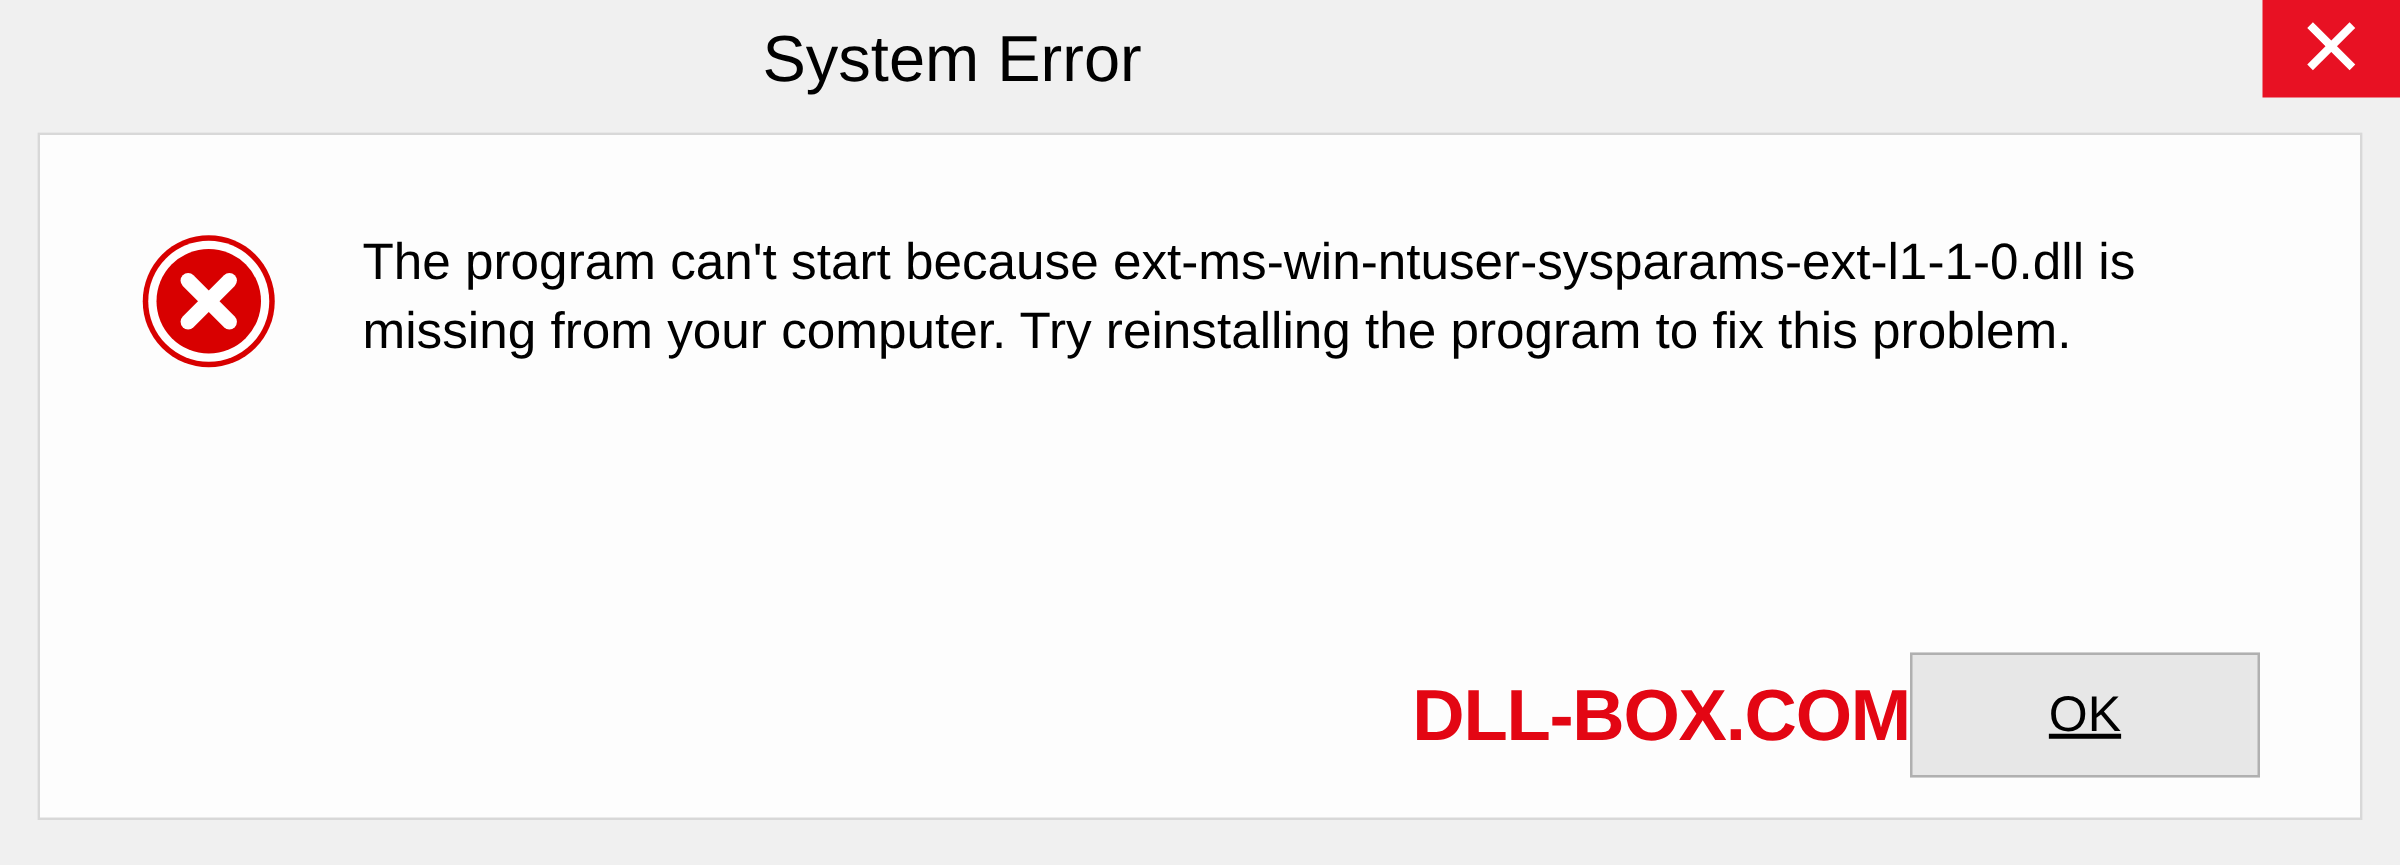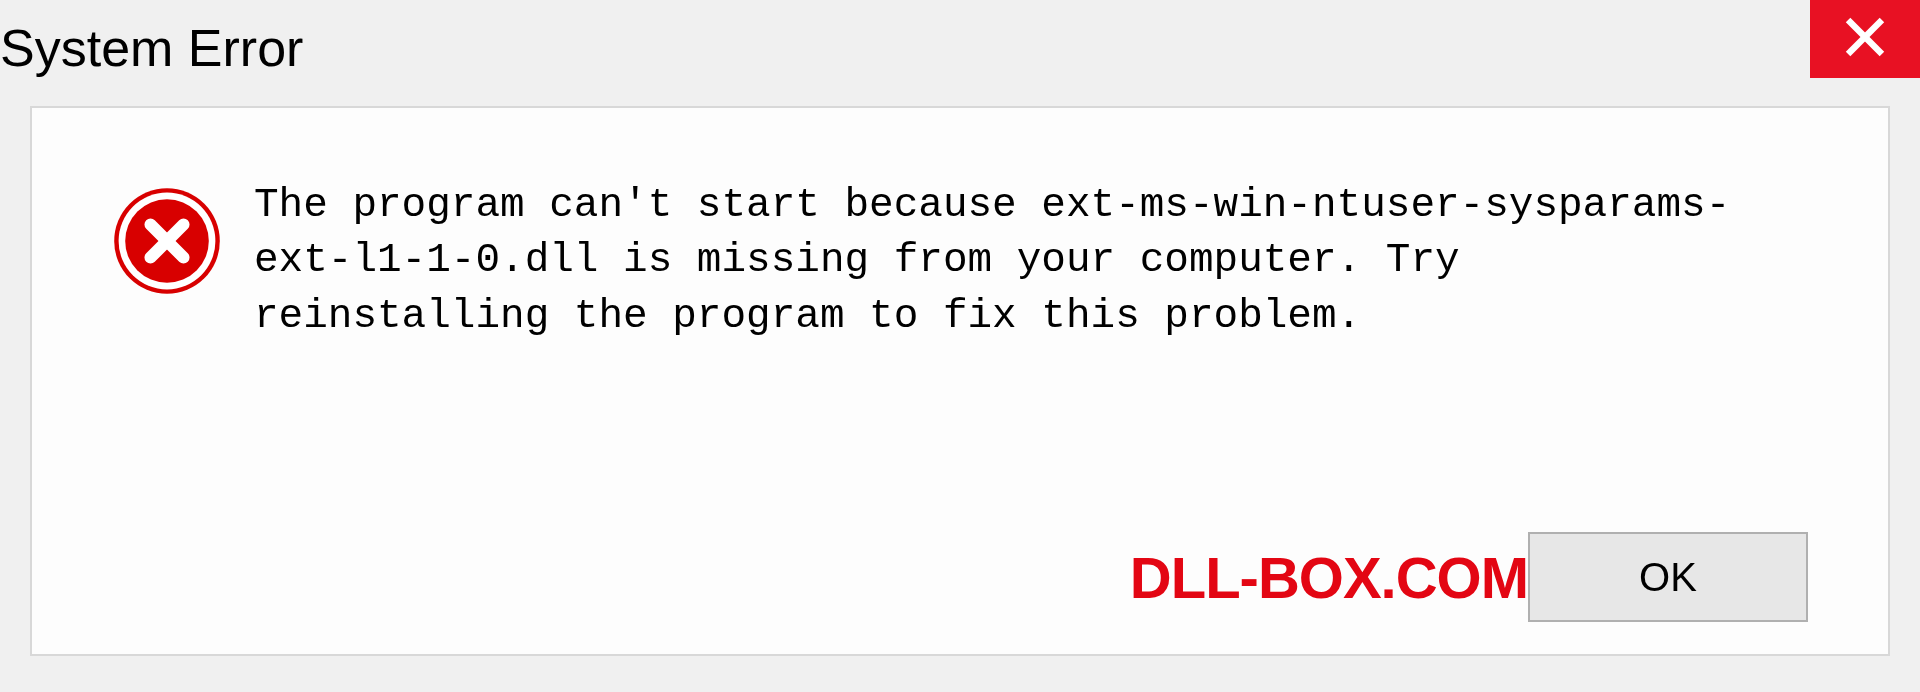--- a/index.html
+++ b/index.html
@@ -20,20 +20,21 @@
       height: 96px;
       background: #f0f0f0;
       position: relative;
       display: flex;
       align-items: center;
     }
     .title-text {
       font-size: 52px;
       font-weight: 400;
       color: #000;
+      margin-left: 610px;
     }
     .close-button {
       position: absolute;
       top: 0;
       right: 0;
       width: 110px;
       height: 78px;
       background: #e81123;
       display: flex;
       align-items: center;
@@ -47,23 +48,22 @@
     .content-panel {
       margin: 10px 30px 30px 30px;
       background: #fdfdfd;
       border: 2px solid #d8d8d8;
       height: 550px;
       position: relative;
       padding: 70px 80px 40px 80px;
     }
     .message-row {
       display: flex;
-      align-items: flex-start;
-      gap: 32px;
-      font-family: Liberation Mono, monospace;
+      align-items: center;
+      gap: 68px;
     }
     .error-icon {
       flex-shrink: 0;
       width: 110px;
       height: 110px;
       margin-top: 8px;
     }
     .error-icon svg {
       width: 110px;
       height: 110px;
@@ -88,30 +88,31 @@
     .watermark {
       font-size: 58px;
       font-weight: 800;
       color: #e30613;
       font-family: Arial, Helvetica, sans-serif;
       letter-spacing: -1px;
       margin-left: 490px;
     }
     .ok-button {
       width: 280px;
-      height: 90px;
+      height: 100px;
       background: #e7e7e7;
       border: 2px solid #b0b0b0;
       font-size: 40px;
       color: #000;
       font-family: inherit;
       cursor: pointer;
       display: flex;
       align-items: center;
       justify-content: center;
+      text-decoration: underline;
     }
   </style>
 </head>
 <body>
 
 <div class="titlebar">
   <div class="title-text">System Error</div>
   <div class="close-button">
     <span>
       <svg viewBox="0 0 24 24">

